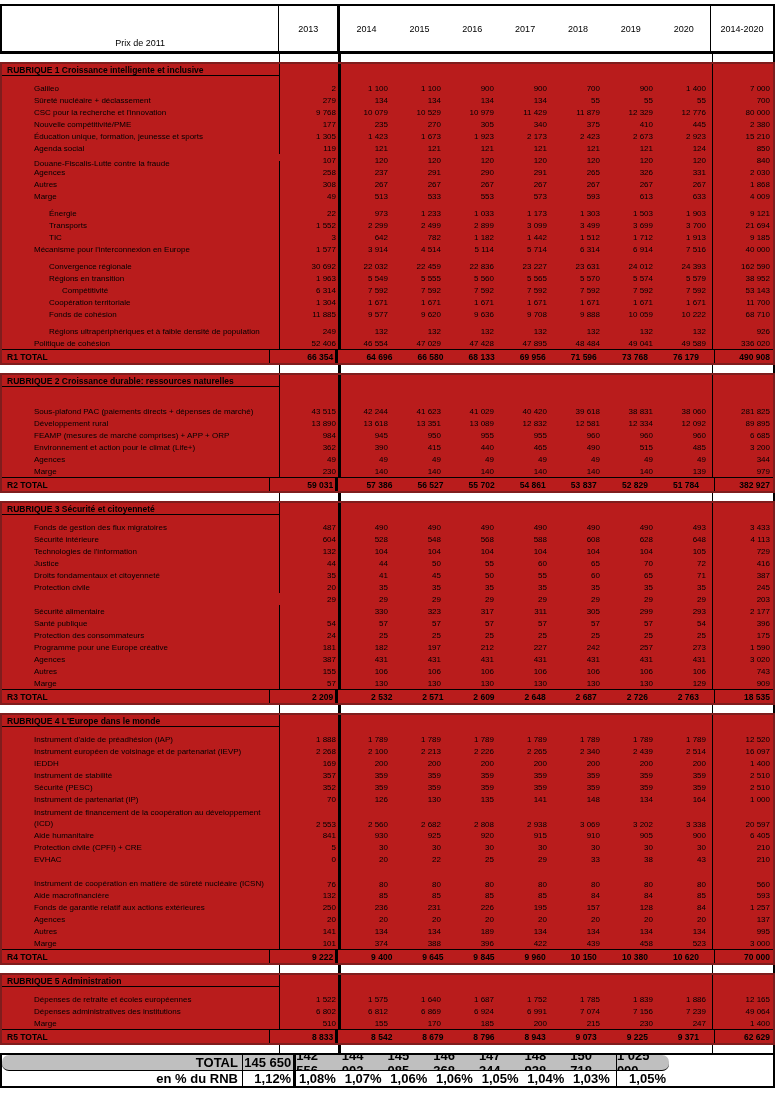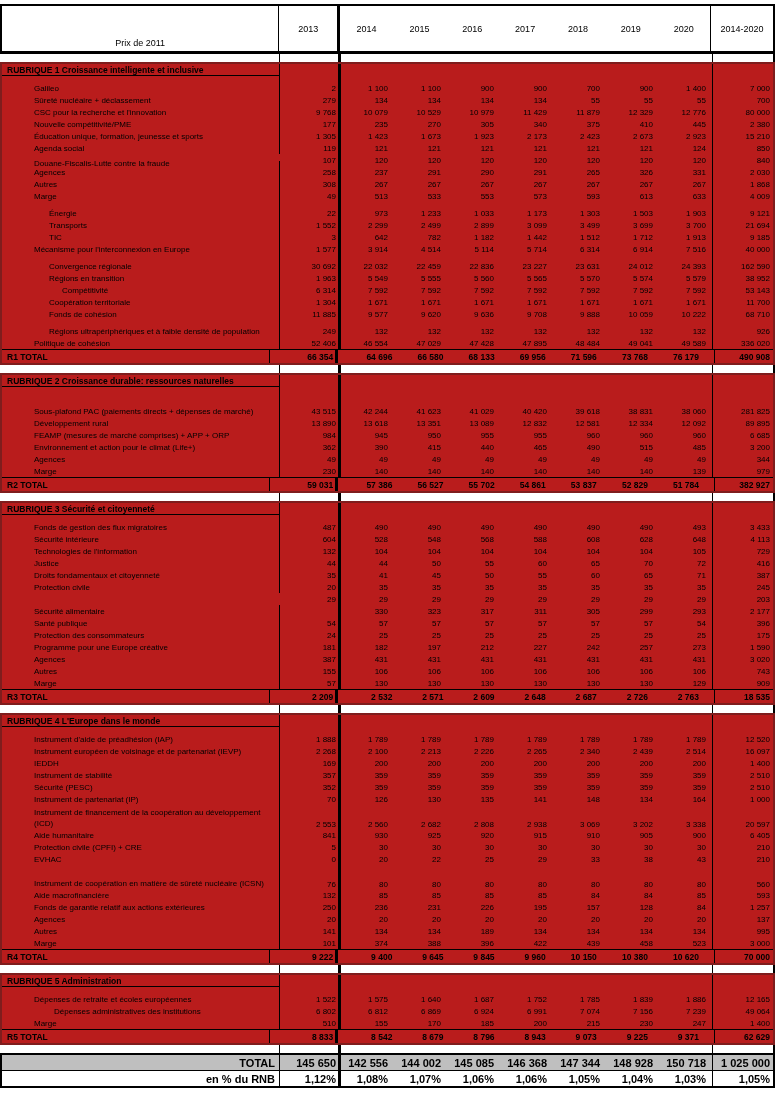--- a/index.html
+++ b/index.html
@@ -39,21 +39,21 @@
   .v13{width:61px;border-right:3px solid #000;justify-content:flex-end;padding-right:2px;}
   .yrs{width:371px;display:flex;}
   .yr{width:53px;justify-content:flex-end;padding-right:6px;}
   .last{width:61px;border-left:1px solid #000;justify-content:flex-end;padding-right:3px;}
   .titlerow .lab{border-bottom:1px solid #000;font-weight:bold;font-size:8.5px;}
   .totalrow{border-top:1px solid #000;height:13px;font-weight:bold;font-size:8.5px;gap:9px;}
   .totalrow .cell{font-size:8.5px;}
 
   
   .footer{box-sizing:border-box;width:775px;border:2px solid #000;}
-  .frow{display:flex;width:771px;height:15px;font-size:11px;font-weight:bold;}
+  .frow{display:flex;width:667px;height:15px;font-size:13px;font-weight:bold;border-radius:7px;}
   .frow.shade{background:#bfbfbf;}
   .frow.mid{border-bottom:1px solid #000;}
   .frow .lab{justify-content:flex-end;padding-right:4px;}
 </style>
 </head>
 <body>
 
 <div id="page">
   <div id="sheet">
     <div class="hdr">
@@ -1153,21 +1153,21 @@
               <div class="cell yr">1 640</div>
               <div class="cell yr">1 687</div>
               <div class="cell yr">1 752</div>
               <div class="cell yr">1 785</div>
               <div class="cell yr">1 839</div>
               <div class="cell yr">1 886</div>
             </div>
             <div class="cell last">12 165</div>
           </div>
           <div class="row">
-            <div class="cell lab" style="padding-left: 52px;">Dépenses administratives des institutions</div>
+            <div class="cell lab" style="padding-left: 32px;">Dépenses administratives des institutions</div>
             <div class="cell v13">6 802</div>
             <div class="cell yrs">
               <div class="cell yr">6 812</div>
               <div class="cell yr">6 869</div>
               <div class="cell yr">6 924</div>
               <div class="cell yr">6 991</div>
               <div class="cell yr">7 074</div>
               <div class="cell yr">7 156</div>
               <div class="cell yr">7 239</div>
             </div>

